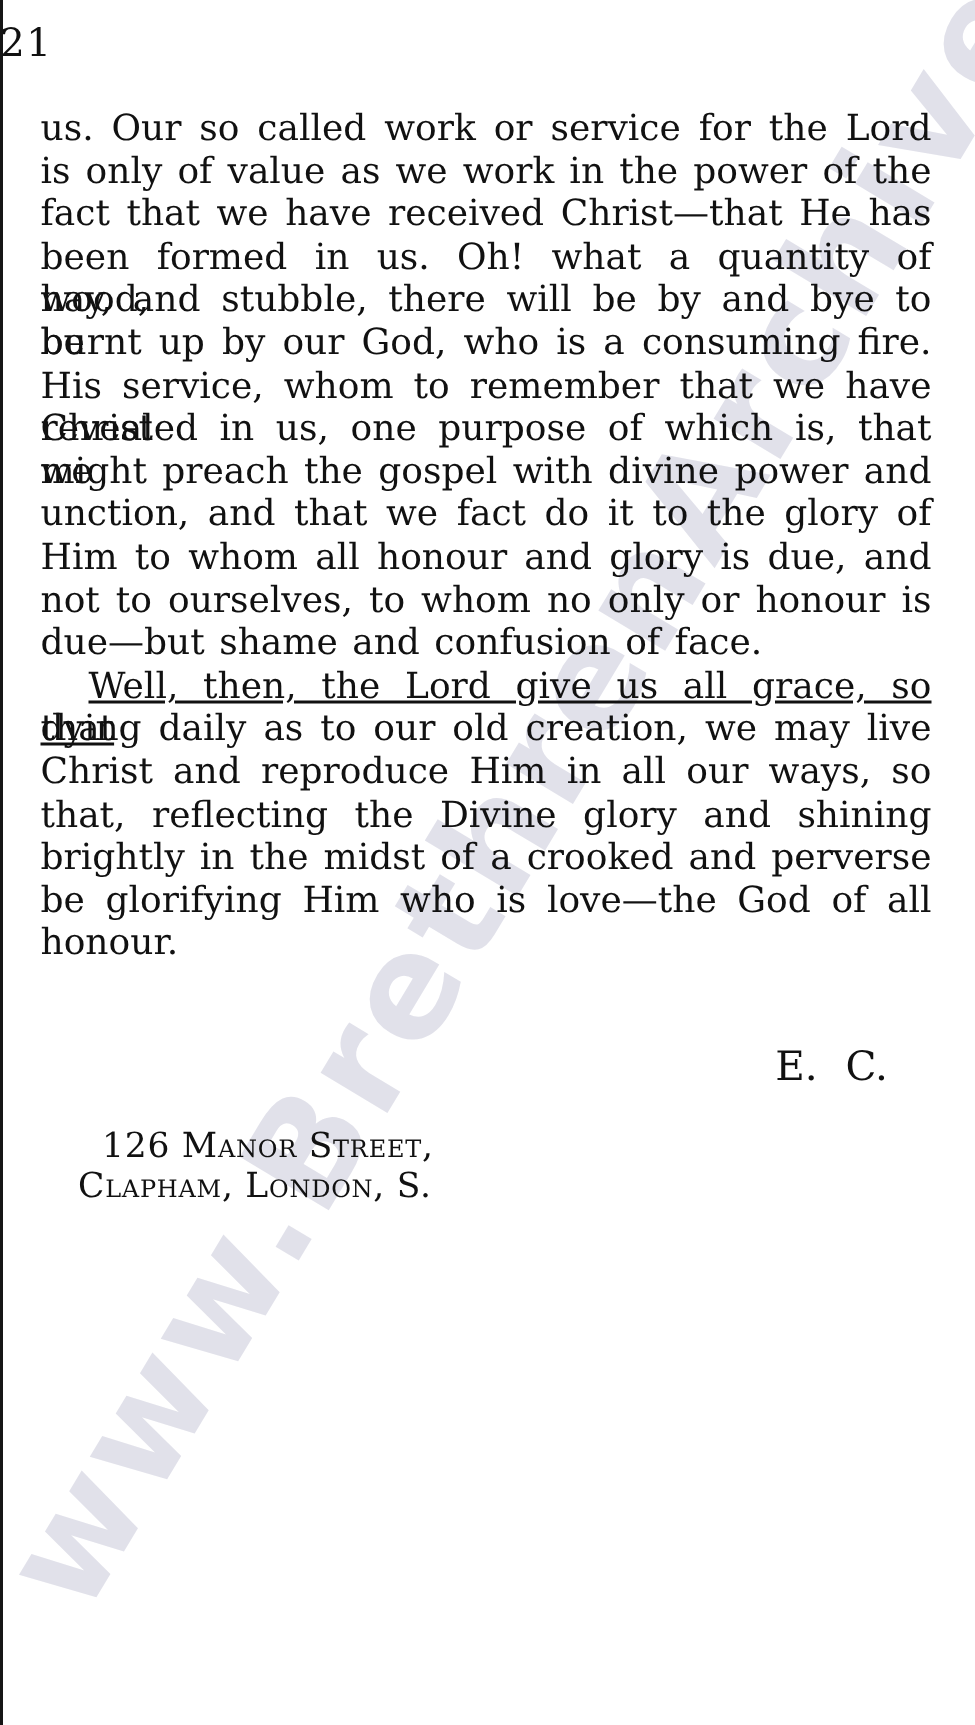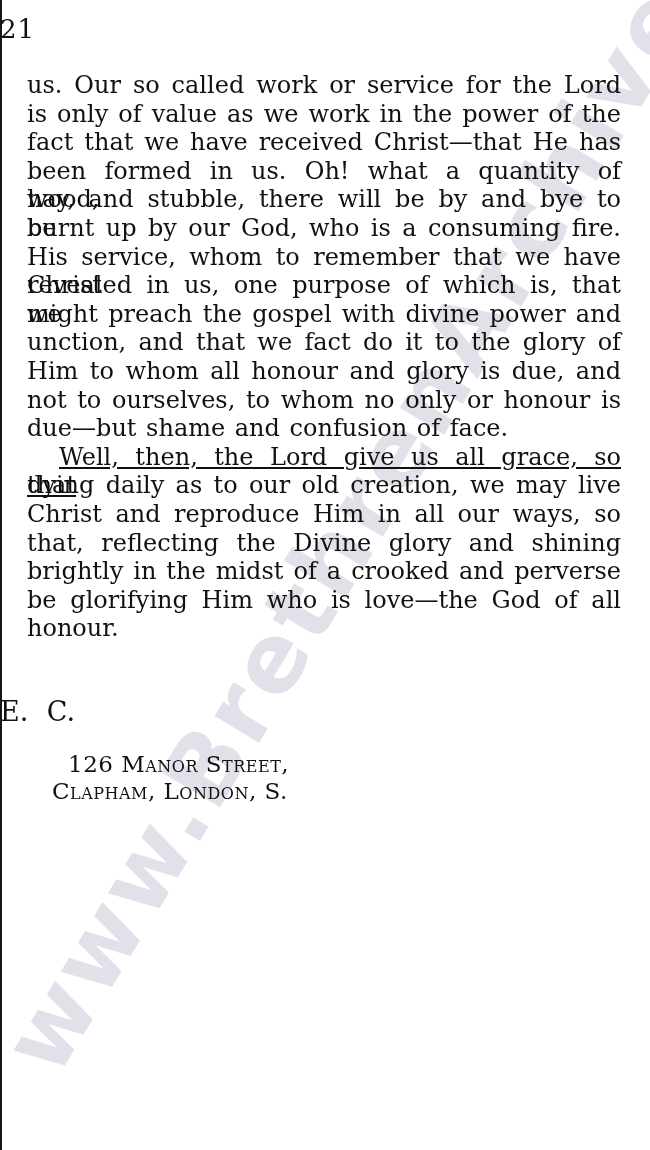--- a/index.html
+++ b/index.html
@@ -66,21 +66,21 @@
   }
   .line.indented {
     text-indent: 32px;
     text-decoration: underline;
   }
   .signature {
     position: absolute;
     top: 696px;
     left: 0;
     width: 592px;
-    text-align: left;
+    text-align: right;
     font-size: 27px;
     word-spacing: 10px;
     z-index: 2;
   }
   .address {
     position: absolute;
     top: 751px;
     left: 52px;
     z-index: 2;
     font-variant: small-caps;

